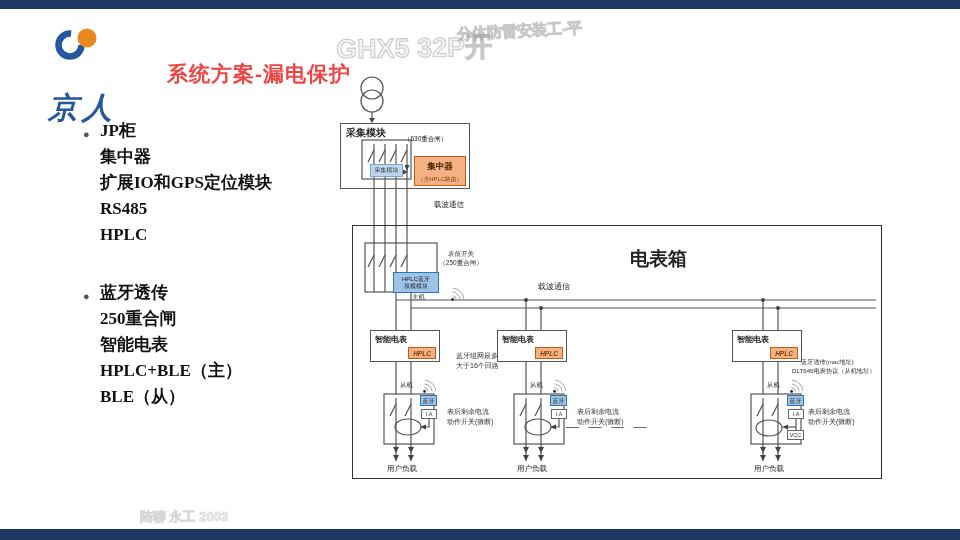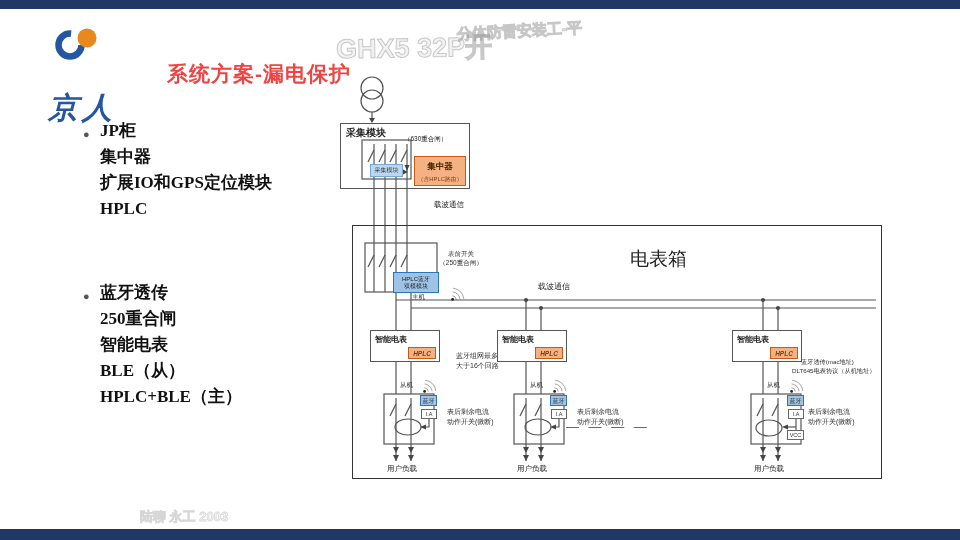--- a/index.html
+++ b/index.html
@@ -58,29 +58,30 @@
 
   <div class="wm wm-large">GHX5 32P开</div>
   <div class="wm wm-small">分体防雷安装工-平</div>
   <div class="wm wm-bottom">陆聊 永工 2003</div>
 
   <div class="bullet-group" style="left:100px;top:118px">
     <span class="bdot">●</span>
     <div>JP柜</div>
     <div>集中器</div>
     <div>扩展IO和GPS定位模块</div>
+    <div>RS485</div>
     <div>HPLC</div>
   </div>
   <div class="bullet-group" style="left:100px;top:280px">
     <span class="bdot">●</span>
     <div>蓝牙透传</div>
     <div>250重合闸</div>
     <div>智能电表</div>
+    <div>HPLC+BLE（主）</div>
     <div>BLE（从）</div>
-    <div>HPLC+BLE（主）</div>
   </div>
 
   <svg class="wires" width="960" height="540" viewBox="0 0 960 540">
     <g stroke="#555" fill="none" stroke-width="1.2">
 
       <g>
         <circle cx="372" cy="88" r="11"></circle>
           <circle cx="372" cy="101" r="11"></circle>
       </g>
       <line x1="372" y1="112" x2="372" y2="119"></line>
@@ -201,21 +202,21 @@
   <div class="lbl" style="left:346px;top:126px;font-size:10px;font-weight:bold">采集模块</div>
   <div class="lbl" style="left:404px;top:135px;font-size:6.5px">（630重合闸）</div>
   <div class="mod-blue" style="left:370px;top:164px;width:33px;height:13px">采集模块</div>
   <div class="conc" style="left:414px;top:156px;width:52px;height:30px">
     <div class="l1">集中器</div>
     <div class="l2">（含HPLC路由）</div>
   </div>
   <div class="lbl" style="left:434px;top:200px;font-size:7.5px">载波通信</div>
 
   <div class="box" style="left:352px;top:225px;width:530px;height:254px;border-color:#333"></div>
-  <div class="lbl" style="left:630px;top:246px;font-size:19px;font-weight:normal">电表箱</div>
+  <div class="lbl" style="left:630px;top:246px;font-size:19px;font-weight:bold">电表箱</div>
   <div class="note c2" style="left:436px;top:249px;width:50px;font-size:6.5px;line-height:9px">
     <div>表前开关</div>
     <div>（250重合闸）</div>
   </div>
   <div class="mod-blue2" style="left:393px;top:272px;width:46px;height:21px">
     <div>HPLC蓝牙</div>
     <div>双模模块</div>
   </div>
   <div class="lbl" style="left:412px;top:293px;font-size:6.5px">主机</div>
   <div class="lbl" style="left:538px;top:281px;font-size:8px">载波通信</div>

